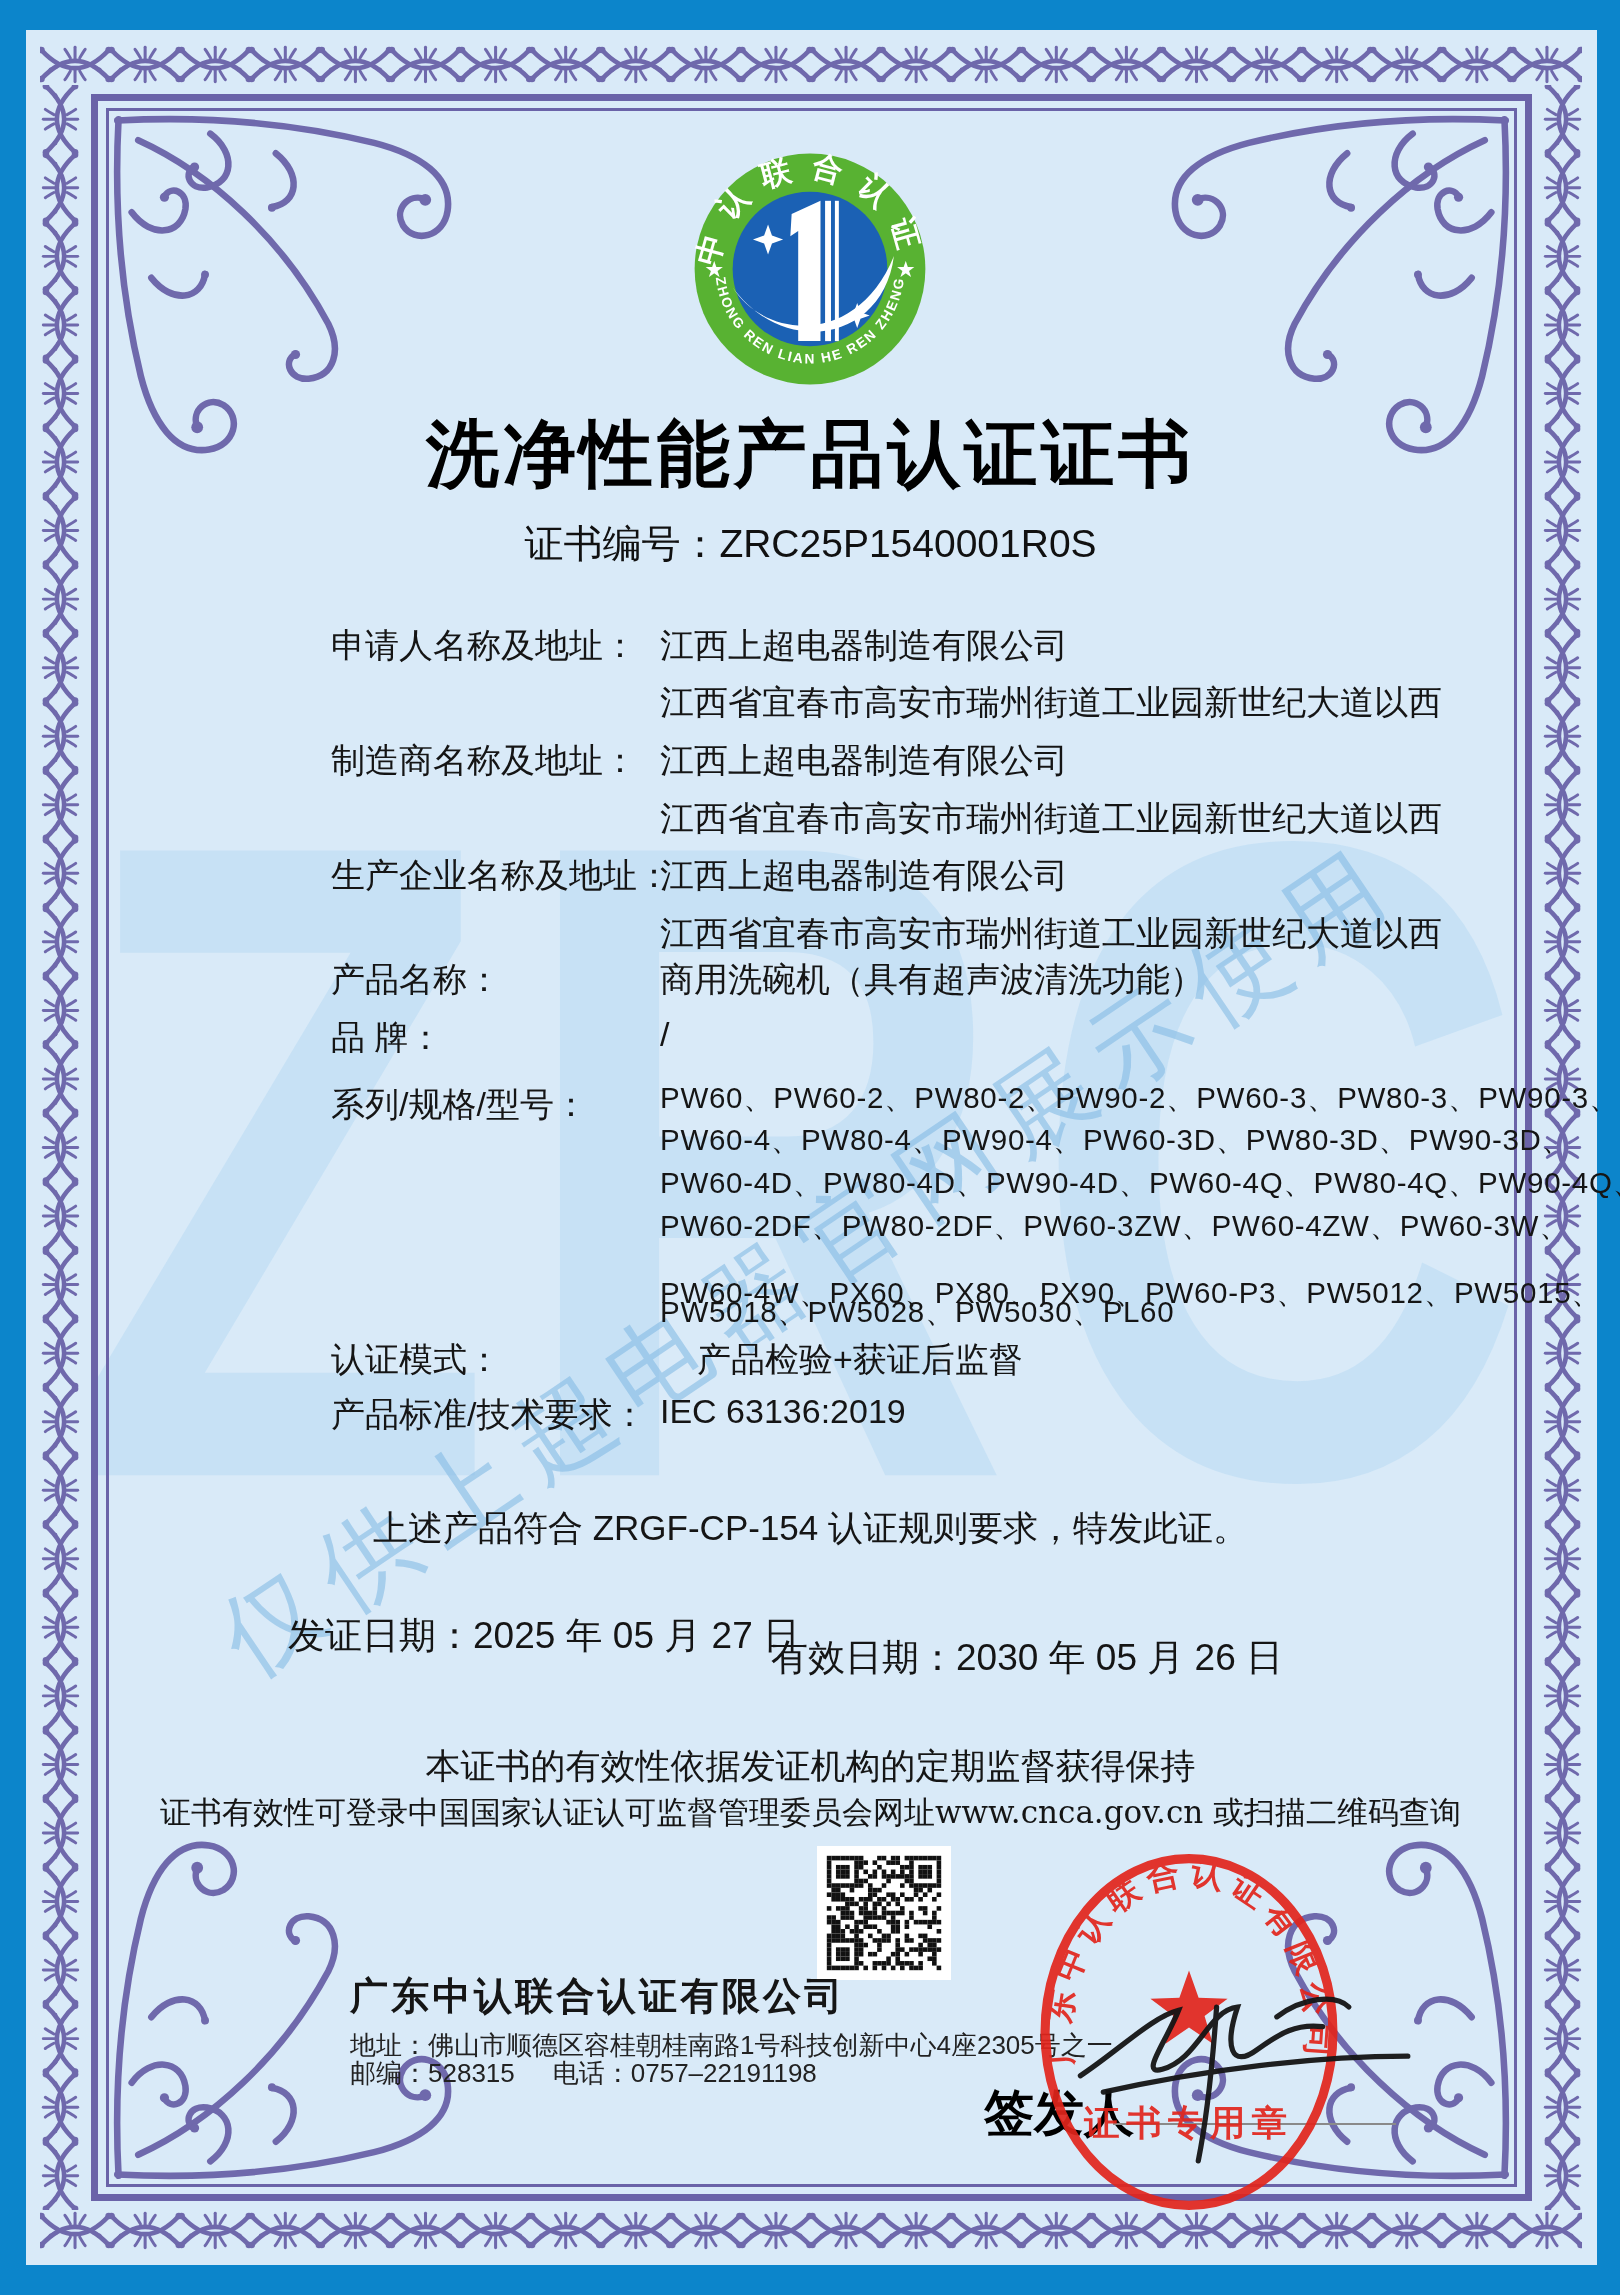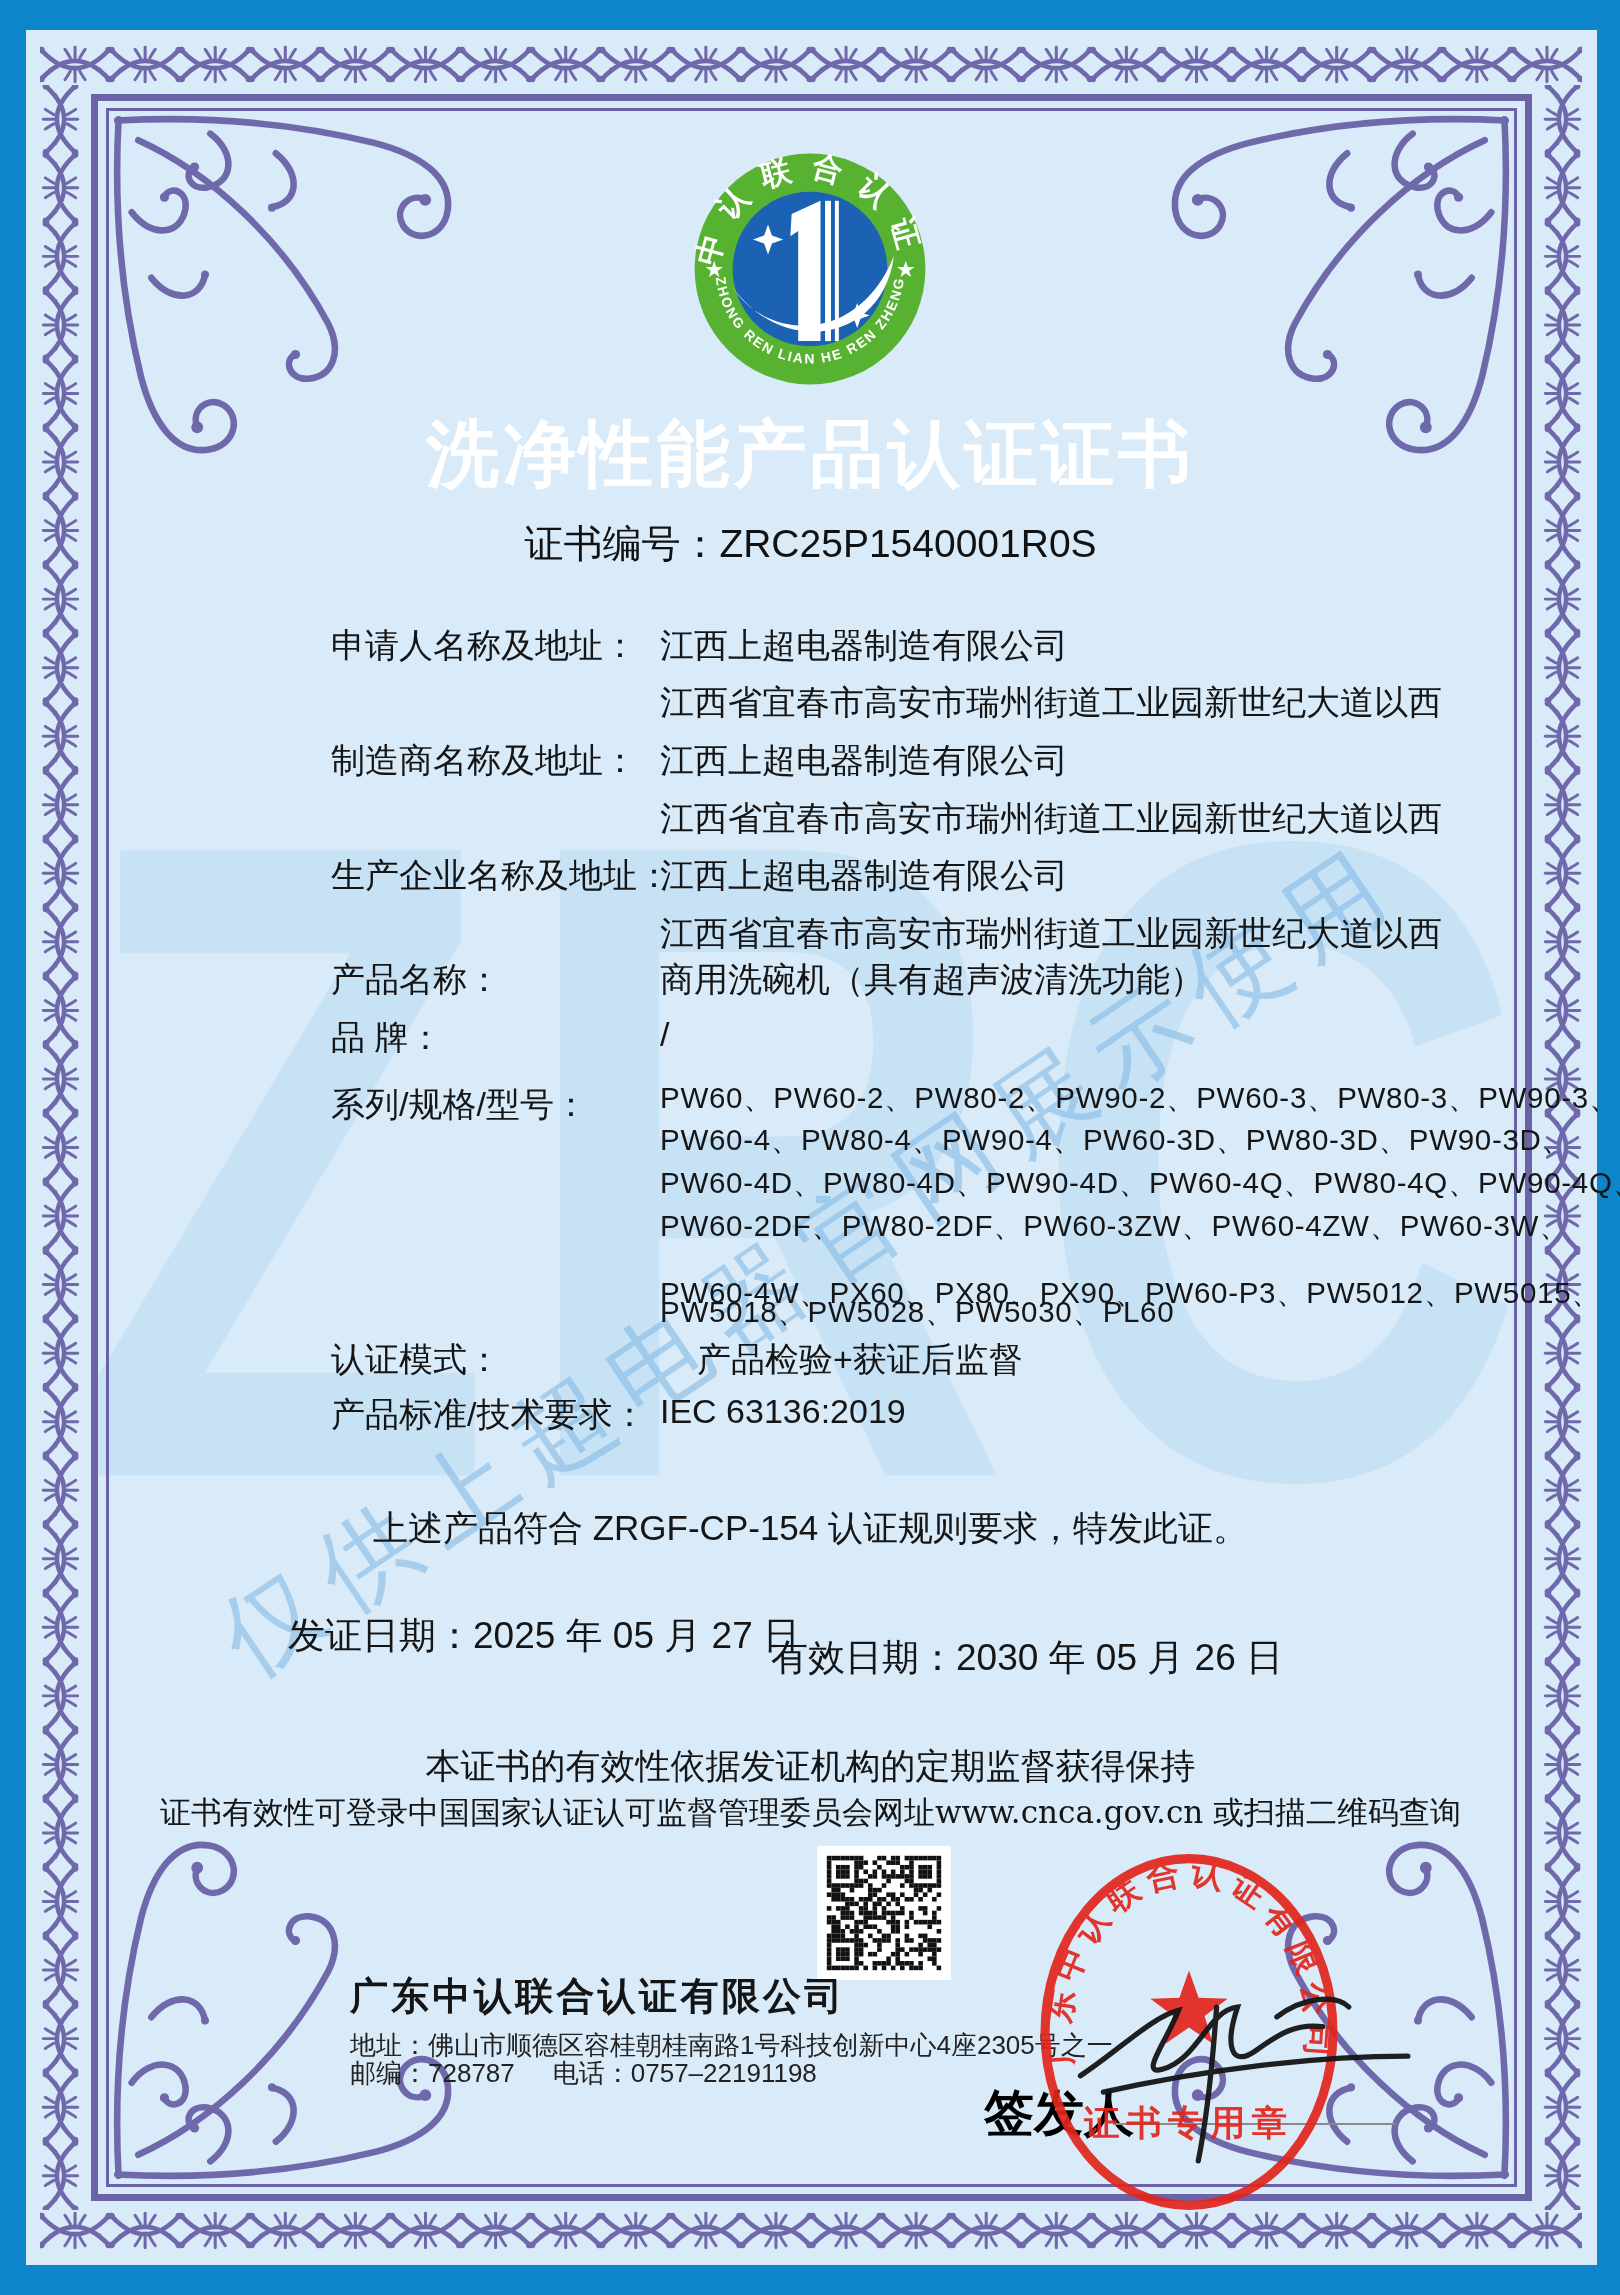--- a/index.html
+++ b/index.html
@@ -26,21 +26,21 @@
   .wm-big{position:absolute;left:0;right:0;top:707px;z-index:1;text-align:center;
           font-size:688px;font-weight:bold;line-height:1;letter-spacing:19.6px;
           color:rgba(188,219,243,.62);transform:scaleY(1.32);transform-origin:top center;}
   .wm-diag{position:absolute;left:50%;top:1261px;z-index:1;white-space:nowrap;
            transform:translate(-50%,-50%) rotate(-34deg);
            font-size:98px;letter-spacing:18.3px;color:rgba(132,186,228,.6);}
   
   .content{position:absolute;inset:0;z-index:3;}
   .abs{position:absolute;}
   .ctr{left:0;right:0;text-align:center;}
-  .title{top:406px;font-size:73px;font-weight:bold;letter-spacing:3.9px;color:#ffffff;}
+  .title{top:406px;font-size:73px;font-weight:bold;letter-spacing:3.9px;color:#000000;}
   .certline{top:517px;font-size:39px;color:#111;}
   .flabel{left:331px;font-size:34px;white-space:nowrap;}
   .fvalue{left:660px;font-size:34px;white-space:nowrap;}
   .fmodel{left:660px;font-size:29.5px;white-space:nowrap;letter-spacing:0.7px;}
   .conformity{top:1505px;font-size:35px;}
   .dates{top:1611px;font-size:37px;}
   .maintenance{top:1743px;font-size:35px;font-family:"DejaVu Serif","Liberation Serif",serif;}
   .verify{top:1792px;font-size:31px;font-family:"DejaVu Serif","Liberation Serif",serif;}
   .company{left:350px;top:1971px;font-size:38px;font-weight:600;letter-spacing:3.3px;}
   .addrline{left:350px;top:2028px;font-size:26px;color:#222;}
@@ -655,21 +655,21 @@
         <rect x="148" y="183" width="7" height="7" fill="#111111"></rect>
         <rect x="155" y="183" width="7" height="7" fill="#111111"></rect>
         <rect x="183" y="183" width="7" height="7" fill="#111111"></rect>
       </svg>
 
     <div class="abs company">广东中认联合认证有限公司</div>
     <div class="abs addrline">
       <span>地址：</span><span>佛山市顺德区容桂朝桂南路1号科技创新中心4座2305号之一</span>
     </div>
     <div class="abs postline">
-      <span>邮编：</span><span>728787</span><span class="phone"><span>电话：</span><span>0757–22191198</span></span>
+      <span>邮编：</span><span>528315</span><span class="phone"><span>电话：</span><span>0757–22191198</span></span>
     </div>
 
     <div class="abs signer">签发人</div>
     <div class="abs sigline"></div>
 
     <svg class="abs stamp" width="314" height="380" viewBox="0 0 480 580">
       <g opacity="0.92">
         <ellipse cx="240" cy="290" rx="220" ry="265" fill="none" stroke="#e2251c" stroke-width="14"></ellipse>
         <defs>
             <path id="sealArc" d="M69,368 A182,227 0 1 1 411,368"></path>

